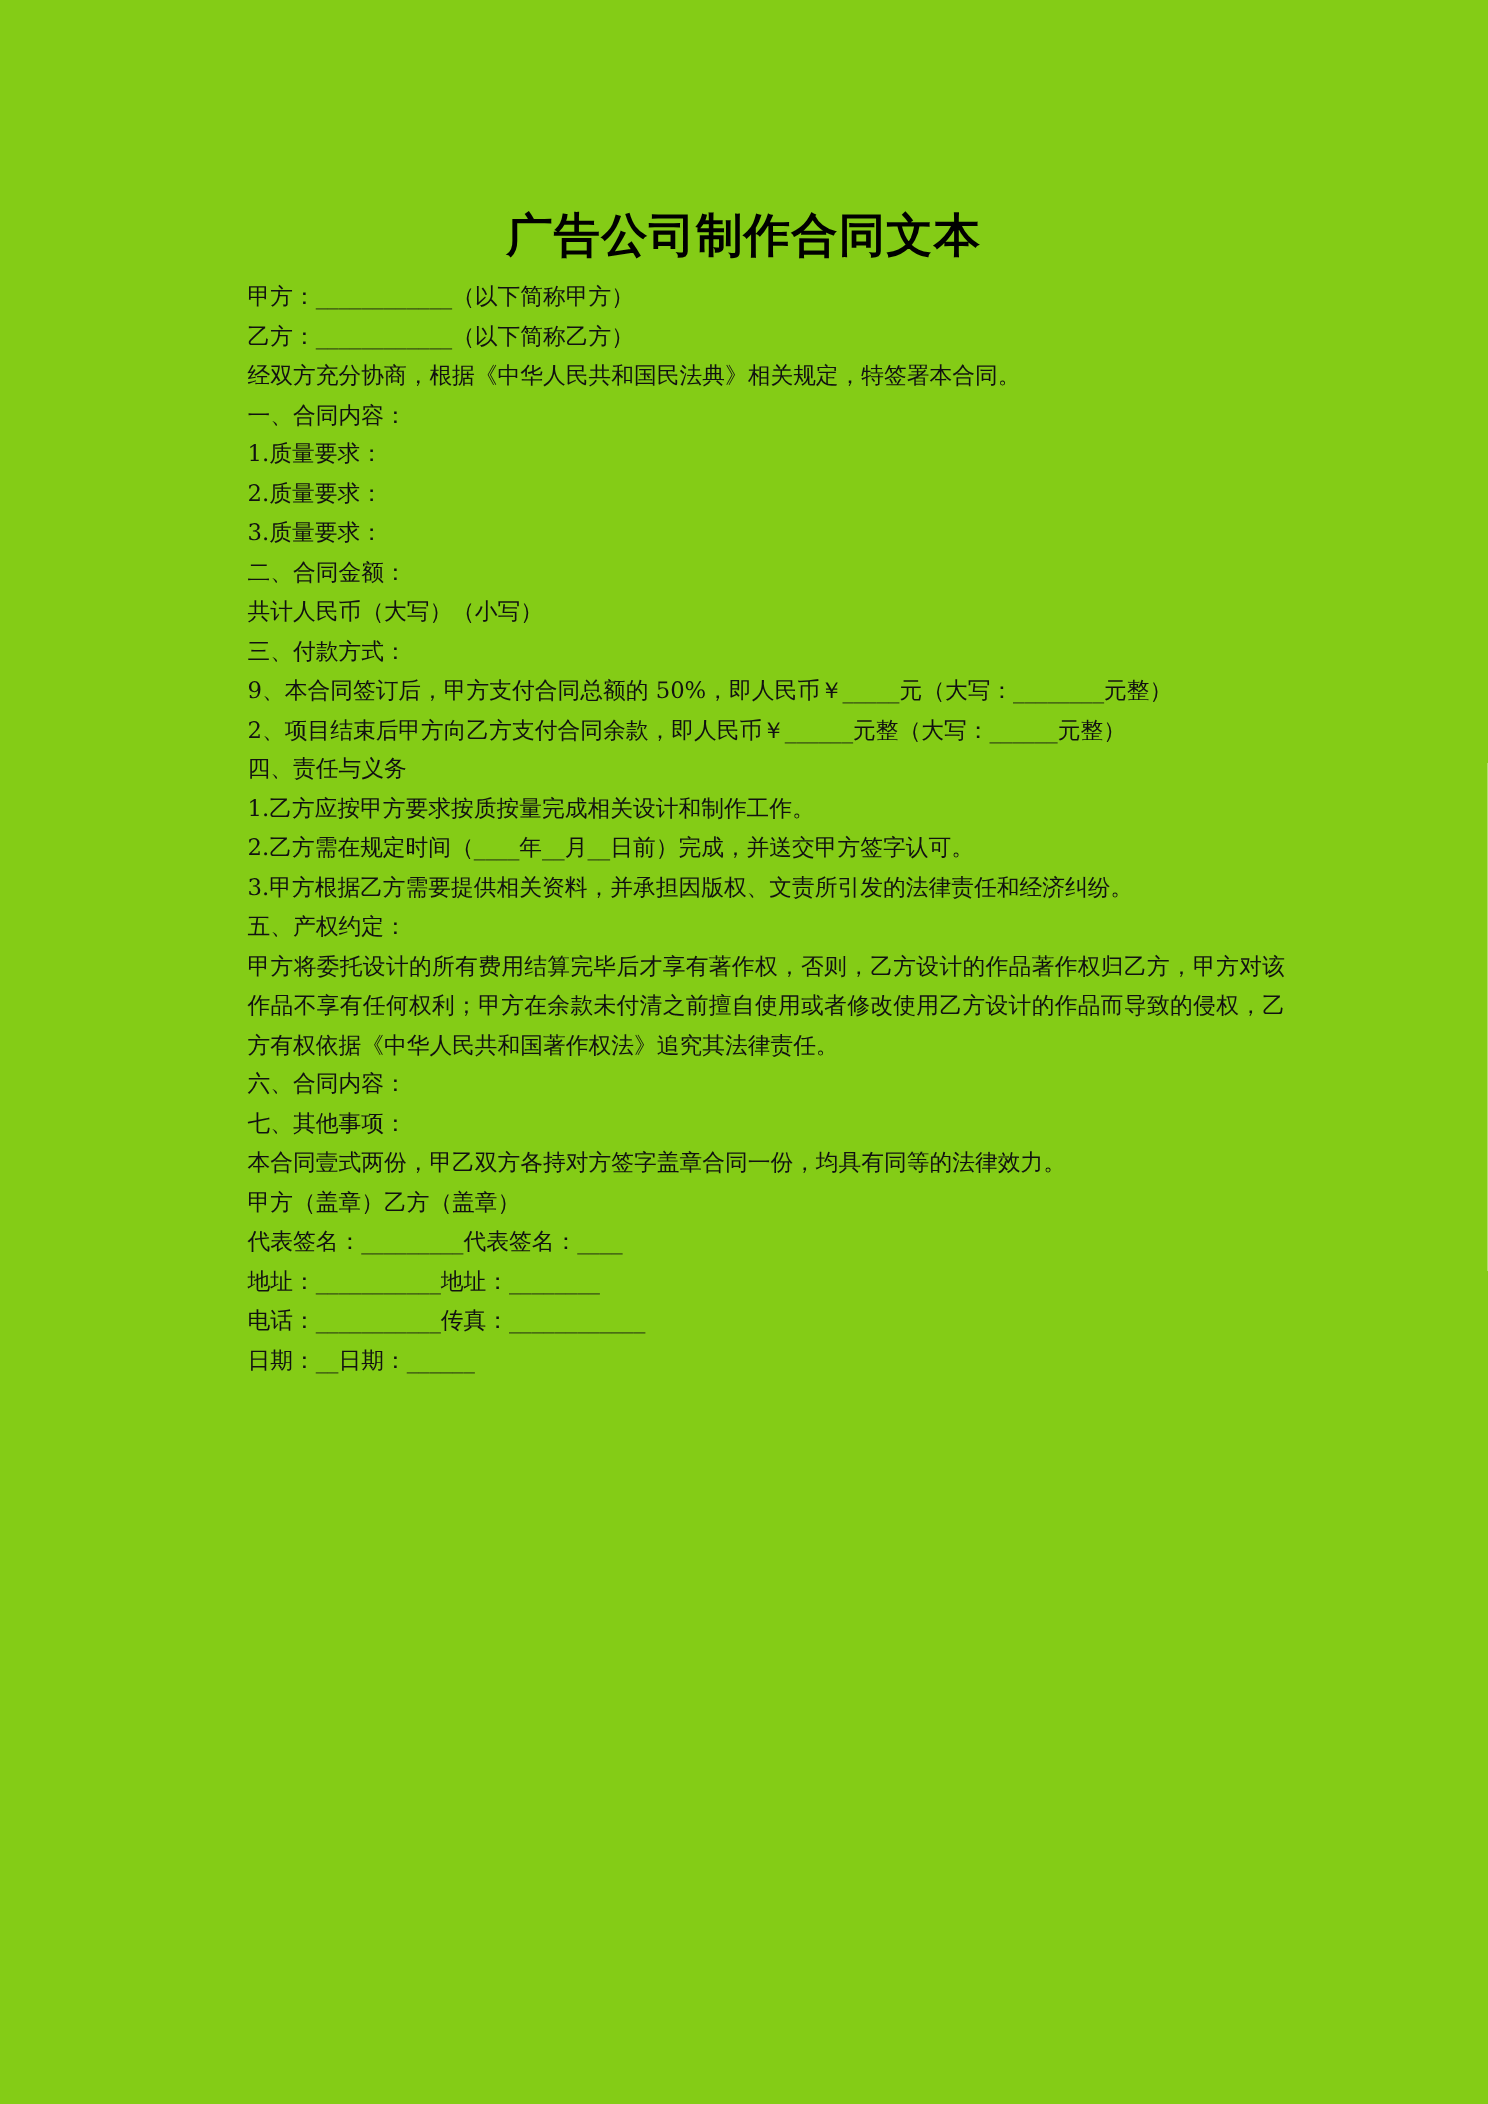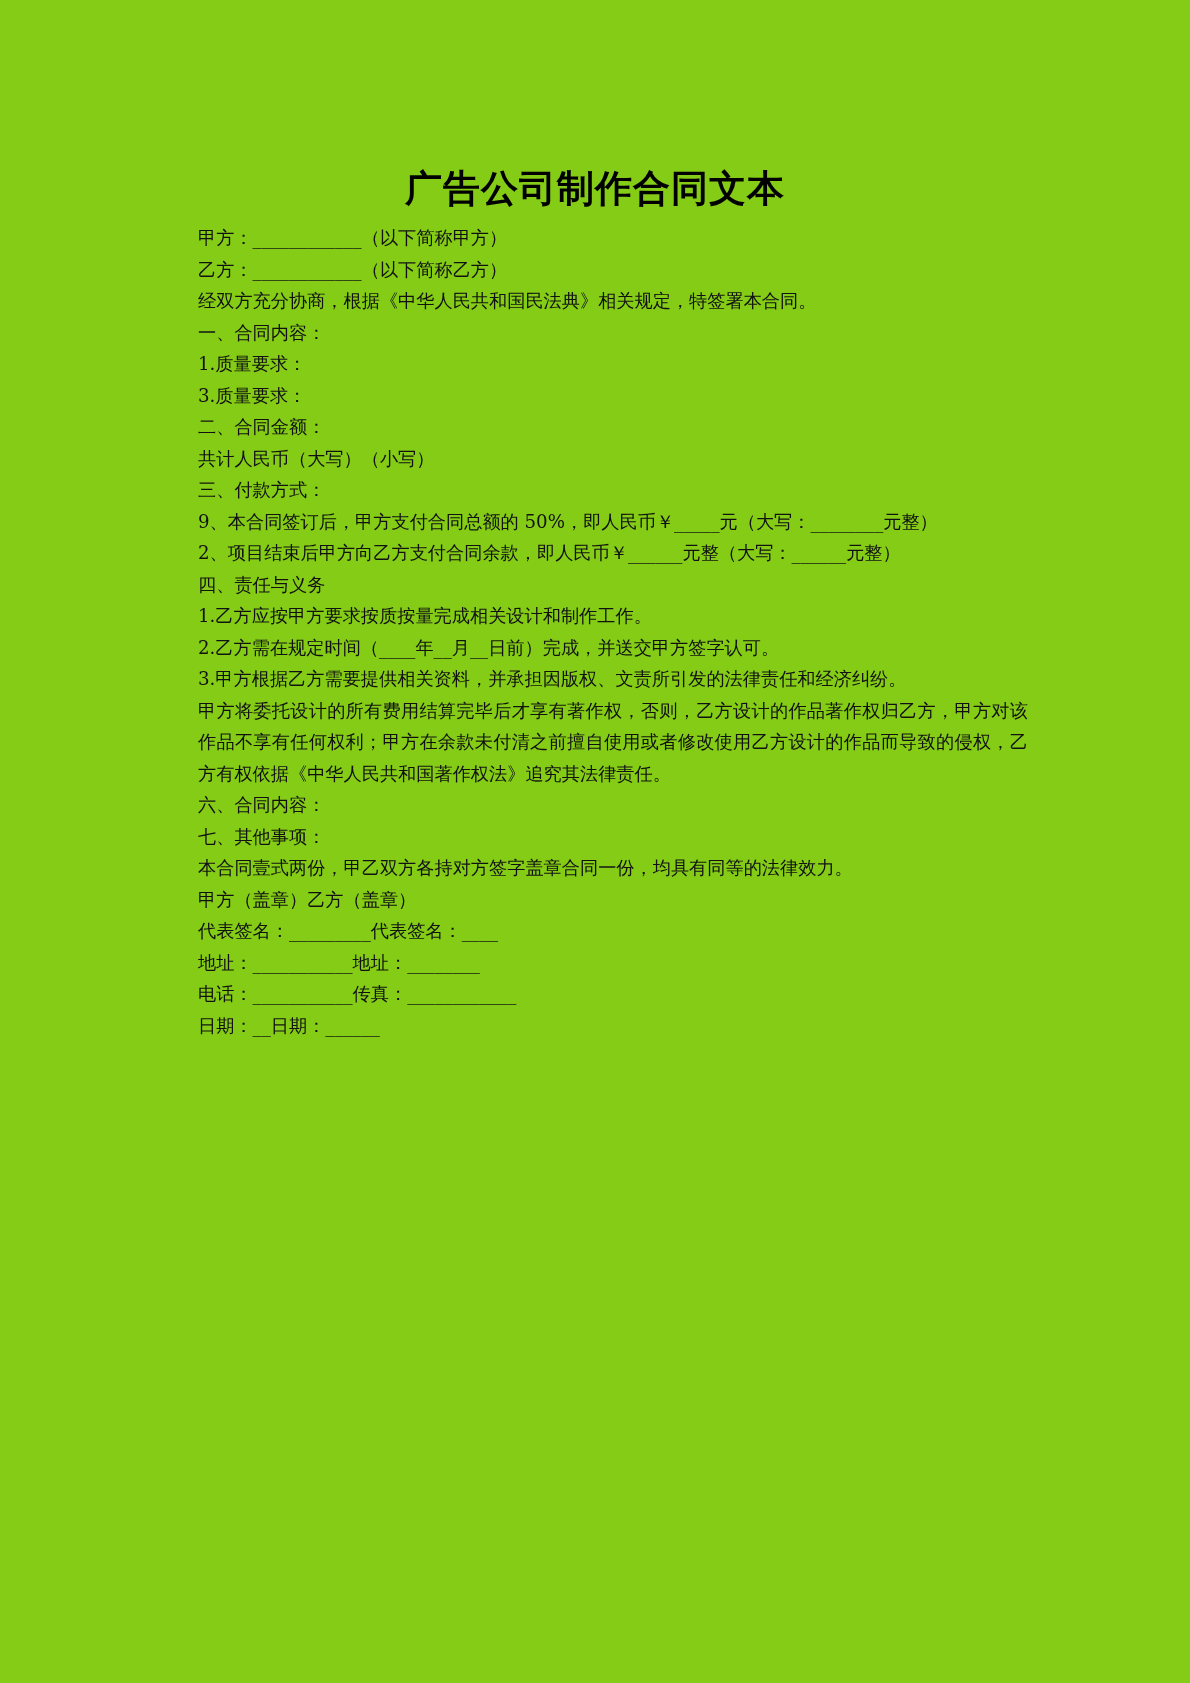--- a/index.html
+++ b/index.html
@@ -65,34 +65,36 @@
 <div class="page">
   <div class="title">广告公司制作合同文本</div>
 
   <div class="body">
     <div class="line"><span>甲方：</span><span>____________</span><span>（以下简称甲方）</span></div>
     <div class="line"><span>乙方：</span><span>____________</span><span>（以下简称乙方）</span></div>
     <div class="line">经双方充分协商，根据《中华人民共和国民法典》相关规定，特签署本合同。</div>
 
     <div class="line">一、合同内容：</div>
     <div class="line">1.质量要求：</div>
+    <div class="line">2.质量要求：</div>
     <div class="line">3.质量要求：</div>
 
     <div class="line">二、合同金额：</div>
     <div class="line">共计人民币（大写）（小写）</div>
 
     <div class="line">三、付款方式：</div>
     <div class="para">9、本合同签订后，甲方支付合同总额的 50%，即人民币￥_____元（大写：________元整）</div>
     <div class="line">2、项目结束后甲方向乙方支付合同余款，即人民币￥______元整（大写：______元整）</div>
 
     <div class="line">四、责任与义务</div>
     <div class="line">1.乙方应按甲方要求按质按量完成相关设计和制作工作。</div>
     <div class="line">2.乙方需在规定时间（____年__月__日前）完成，并送交甲方签字认可。</div>
     <div class="line">3.甲方根据乙方需要提供相关资料，并承担因版权、文责所引发的法律责任和经济纠纷。</div>
 
+    <div class="line">五、产权约定：</div>
     <div class="para">甲方将委托设计的所有费用结算完毕后才享有著作权，否则，乙方设计的作品著作权归乙方，甲方对该作品不享有任何权利；甲方在余款未付清之前擅自使用或者修改使用乙方设计的作品而导致的侵权，乙方有权依据《中华人民共和国著作权法》追究其法律责任。</div>
 
     <div class="line">六、合同内容：</div>
 
     <div class="line">七、其他事项：</div>
     <div class="line">本合同壹式两份，甲乙双方各持对方签字盖章合同一份，均具有同等的法律效力。</div>
 
     <div class="line">甲方（盖章）乙方（盖章）</div>
     <div class="line"><span>代表签名：</span><span>_________</span><span>代表签名：</span><span>____</span></div>
     <div class="line"><span>地址：</span><span>___________</span><span>地址：</span><span>________</span></div>

